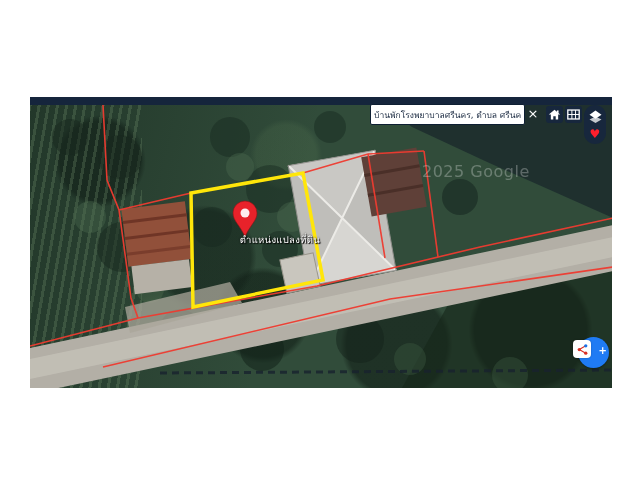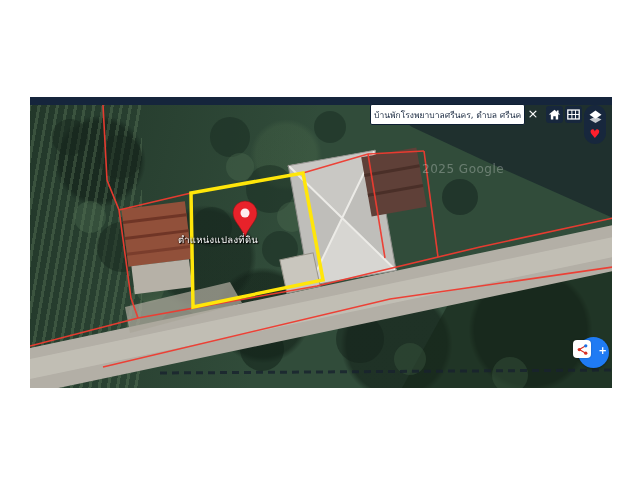--- a/index.html
+++ b/index.html
@@ -16,26 +16,26 @@
          radial-gradient(circle at 40% 75%, rgba(15,28,20,.55) 0 42px, transparent 48px),
          radial-gradient(circle at 63% 85%, rgba(13,24,18,.5) 0 50px, transparent 56px),
          radial-gradient(circle at 86% 80%, rgba(12,22,17,.55) 0 56px, transparent 62px),
          radial-gradient(circle at 55% 45%, rgba(80,112,82,.35) 0 34px, transparent 40px),
          radial-gradient(circle at 22% 80%, rgba(74,106,78,.35) 0 30px, transparent 36px);}
   .rows{position:absolute;left:0;top:0;width:112px;height:291px;
         background:repeating-linear-gradient(100deg, rgba(110,140,105,.30) 0 3px, rgba(0,0,0,0) 3px 9px);}
   .topstrip{position:absolute;left:0;top:0;width:582px;height:8px;background:#15253c;}
   svg.overlay{position:absolute;left:0;top:0;}
   
-  .poslabel{position:absolute;left:148px;top:135px;width:130px;text-align:left;
+  .poslabel{position:absolute;left:160px;top:135px;width:130px;text-align:right;
             font-size:9.5px;color:#fff;letter-spacing:.3px;
             text-shadow:0 0 2px #000,1px 1px 1px #000;}
   .arealabel{position:absolute;left:166px;top:149px;font-size:16px;font-weight:bold;color:#ffe400;
              text-shadow:1px 1px 2px rgba(0,0,0,.65);}
-  .watermark{position:absolute;left:392px;top:65px;font-size:12px;color:rgba(255,255,255,.28);letter-spacing:.5px;}
+  .watermark{position:absolute;left:392px;top:65px;font-size:16px;color:rgba(255,255,255,.28);letter-spacing:.5px;}
   
   .search{position:absolute;left:370px;top:104px;width:153px;height:19px;background:#fff;
           border:1px solid #0e1f33;border-radius:2px;display:flex;align-items:center;overflow:hidden;}
   .search input{border:0;outline:none;width:100%;font-size:8.5px;color:#16263e;padding:0 3px;
                 font-family:"DejaVu Sans","Liberation Sans",sans-serif;background:transparent;}
   .closebtn{position:absolute;left:525px;top:105px;width:16px;height:18px;color:#fff;font-size:13px;
             line-height:18px;text-align:center;cursor:pointer;}
   .iconbtn{position:absolute;width:17px;height:17px;background:#17273d;border-radius:3px;
            display:flex;align-items:center;justify-content:center;cursor:pointer;}
   .pill{position:absolute;left:584px;top:105px;width:22px;height:39px;background:#17273d;border-radius:11px;

